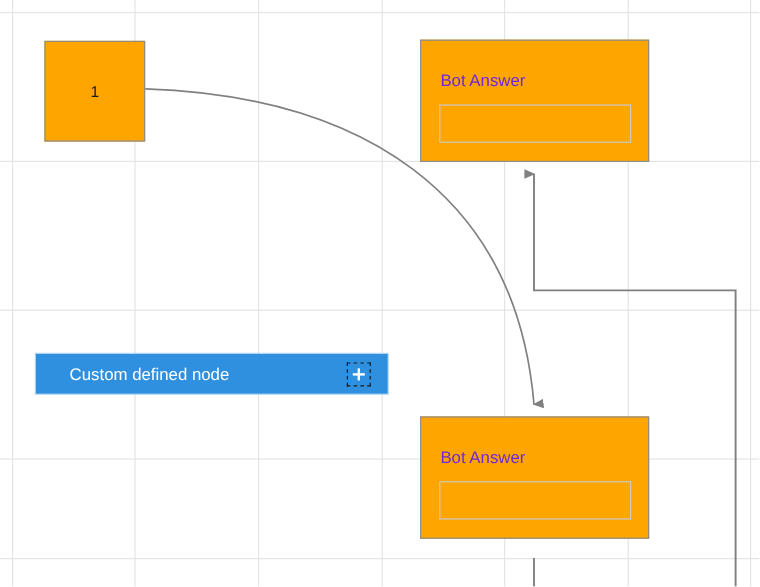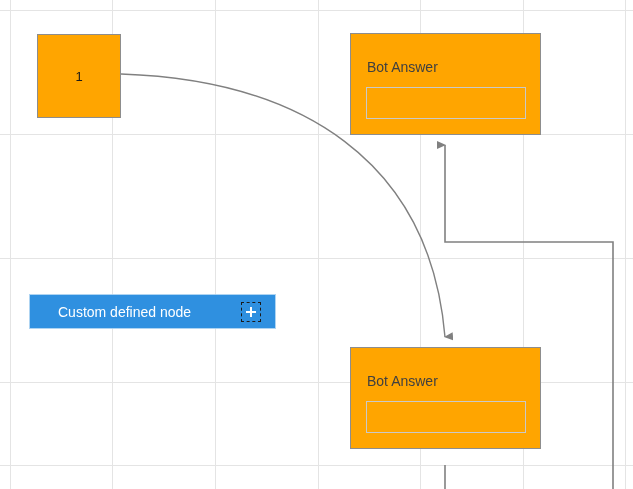--- a/index.html
+++ b/index.html
@@ -62,41 +62,41 @@
   .node-start-label {
     font-size: 13px;
     color: #1a1a1a;
     line-height: 1;
   }
   .node-title {
     position: absolute;
     left: 16px;
     top: 26px;
     font-size: 14px;
-    color: #404040;
+    color: #6d28d9;
     line-height: 1;
     white-space: nowrap;
   }
   .node-slot {
     position: absolute;
     left: 15px;
     top: 53px;
     width: 160px;
     height: 32px;
     box-sizing: border-box;
     border: 1px solid #c9c9c9;
     background: transparent;
   }
 
   
   .palette-item {
     position: absolute;
     left: 30px;
     top: 295px;
-    width: 245px;
+    width: 293px;
     height: 33px;
     background: #2f90e0;
     display: flex;
     align-items: center;
     box-sizing: border-box;
     padding-left: 28px;
     padding-right: 8px;
     box-shadow: 0 0 0 1px rgba(160,205,240,0.85);
   }
   .palette-label {

